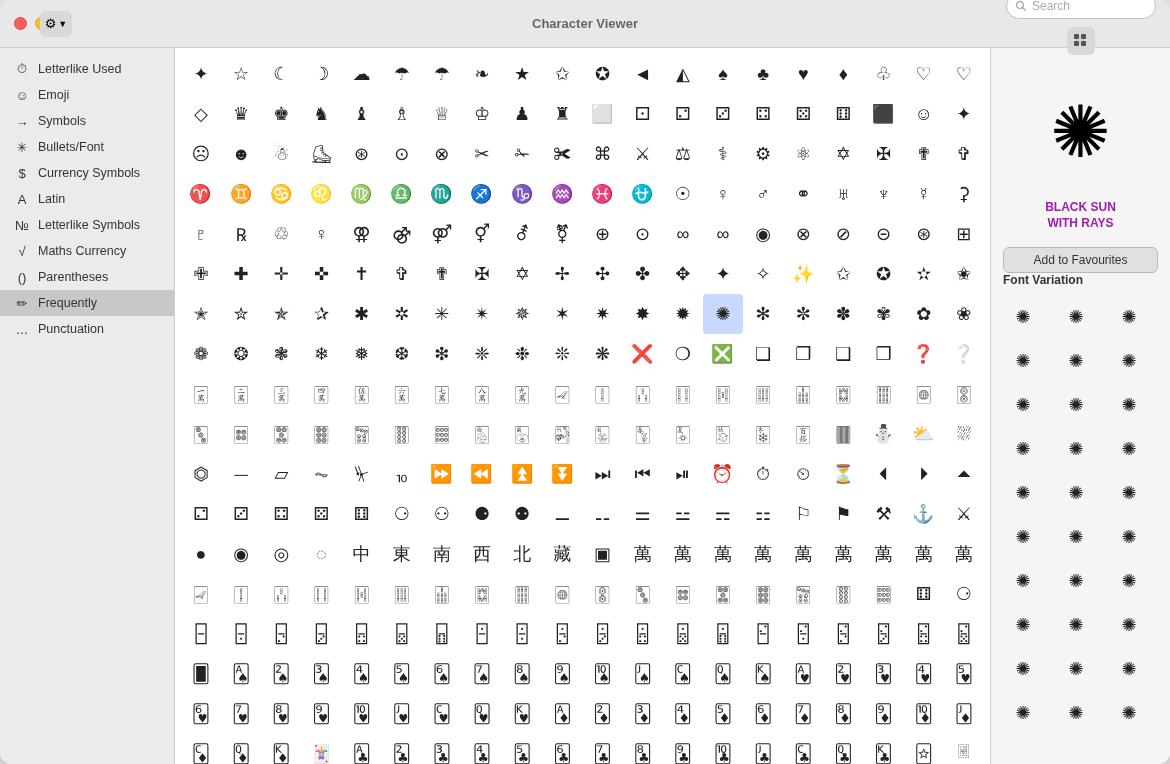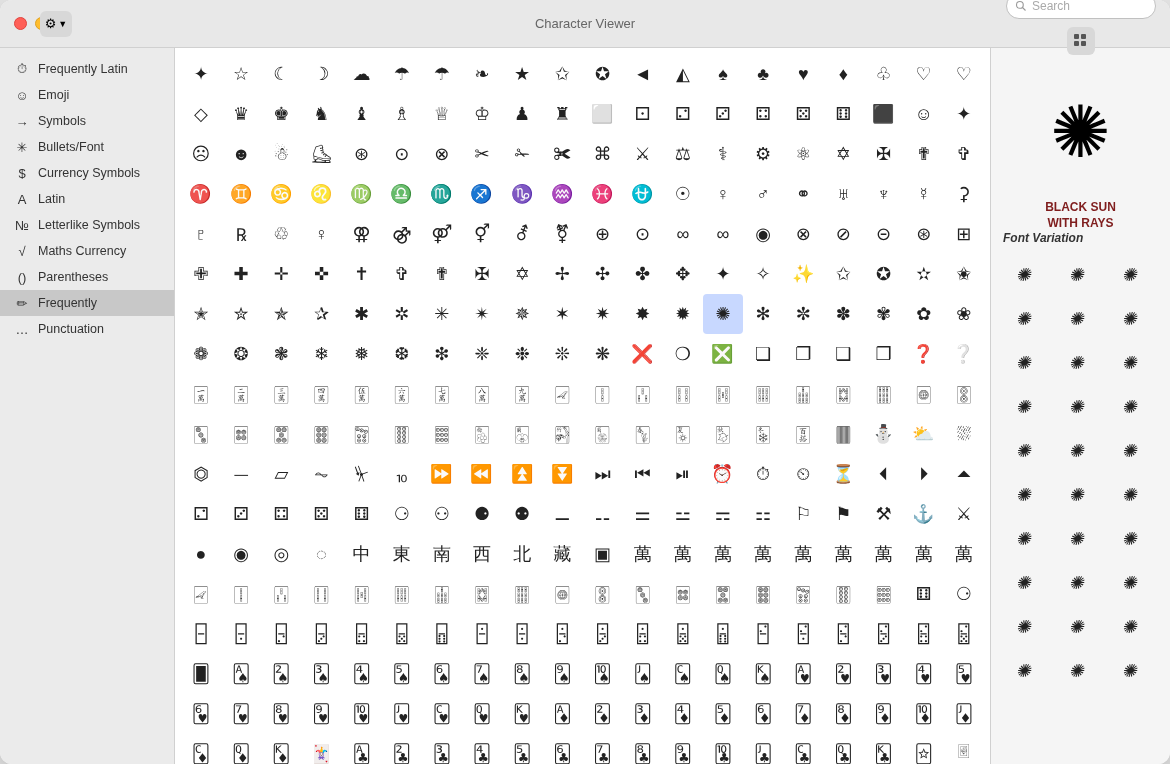--- a/index.html
+++ b/index.html
@@ -46,21 +46,21 @@
       height: 13px;
       border-radius: 50%;
     }
     .tl-close { background: #ff5f57; border: 1px solid #e0443e; }
     .tl-min { background: #ffbd2e; border: 1px solid #dea123; }
     .tl-max { background: #28c840; border: 1px solid #1aab29; }
 
     .title-text {
       font-size: 13px;
       color: #666;
-      font-weight: 400;
+      font-weight: 700;
     }
 
     .toolbar-right {
       position: absolute;
       right: 14px;
       display: flex;
       align-items: center;
       gap: 8px;
       flex-direction: column;
     }
@@ -192,40 +192,39 @@
       justify-content: center;
       font-size: 72px;
       margin-top: 8px;
     }
 
     .char-name {
       font-size: 12px;
       font-weight: 600;
       text-align: center;
       margin-top: 8px;
-      color: #7f1d1d;
+      color: #a21caf;
       line-height: 1.3;
     }
 
     .add-fav-btn {
       margin-top: 16px;
       padding: 5px 14px;
       background: #e0e0e0;
       border: 1px solid #b8b8b8;
       border-radius: 6px;
       font-size: 12px;
       color: #333;
       cursor: pointer;
       width: 100%;
       text-align: center;
     }
 
     .font-variation-section {
       width: 100%;
-      font-style: italic;
     }
 
     .font-variation-title {
       font-size: 12px;
       font-weight: 600;
       color: #333;
       margin-bottom: 10px;
     }
 
     .font-variation-grid {
@@ -303,21 +302,21 @@
         </svg>
       </div>
     </div>
   </div>
 
   <div class="content">
 
     <div class="sidebar">
       <div class="sidebar-item">
         <span class="sidebar-icon">⏱</span>
-        <span>Frequently Latin</span>
+        <span>Letterlike Used</span>
       </div>
       <div class="sidebar-item">
         <span class="sidebar-icon">☺</span>
         <span>Emoji</span>
       </div>
       <div class="sidebar-item">
         <span class="sidebar-icon">→</span>
         <span>Symbols</span>
       </div>
       <div class="sidebar-item">
@@ -720,20 +719,21 @@
     </div>
 
     <div class="right-panel">
       <div class="char-preview">
         <span style="font-size:72px;">✺</span>
       </div>
       <div class="char-name">
         <span>BLACK SUN</span><br>
         <span>WITH RAYS</span>
       </div>
+      <div class="add-fav-btn">Add to Favourites</div>
       <div class="font-variation-section">
         <div class="font-variation-title">Font Variation</div>
         <div class="font-variation-grid" id="fv-grid">
         <div class="fv-cell">✺</div>
             <div class="fv-cell">✺</div>
             <div class="fv-cell">✺</div>
             <div class="fv-cell">✺</div>
             <div class="fv-cell">✺</div>
             <div class="fv-cell">✺</div>
             <div class="fv-cell">✺</div>

